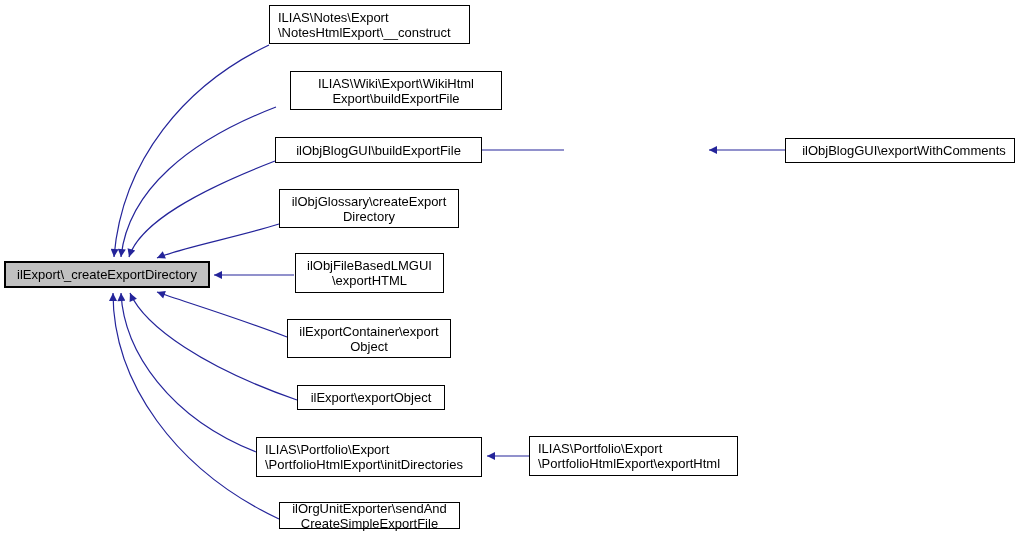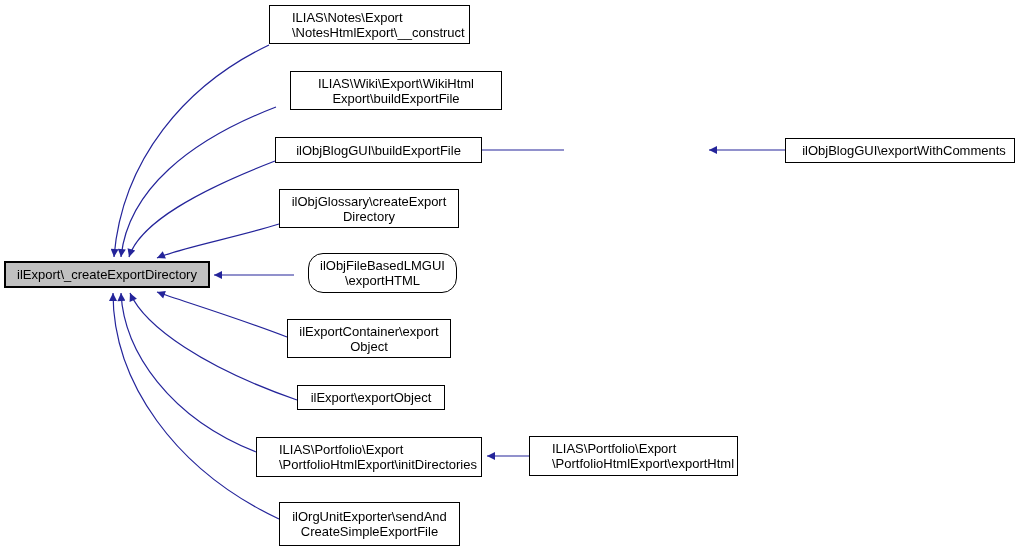--- a/index.html
+++ b/index.html
@@ -31,21 +31,21 @@
     display:flex;
     align-items:center;
     justify-content:center;
     text-align:center;
     white-space:pre-line;
     padding:1px 4px;
   }
   .node.left-align{
     justify-content:flex-start;
     text-align:left;
-    padding-left:22px;
+    padding-left:8px;
   }
   .node.highlight{
     background:var(--highlight-fill);
     border-width:2px;
   }
 </style>
 </head>
 <body>
 
 <div class="stage">
@@ -76,32 +76,32 @@
 \NotesHtmlExport\__construct</div>
 
   <div class="node" style="left:290px;top:71px;width:212px;height:39px;">ILIAS\Wiki\Export\WikiHtml
 Export\buildExportFile</div>
 
   <div class="node" style="left:275px;top:137px;width:207px;height:26px;">ilObjBlogGUI\buildExportFile</div>
 
   <div class="node" style="left:279px;top:189px;width:180px;height:39px;">ilObjGlossary\createExport
 Directory</div>
 
-  <div class="node" style="left:308px;top:253px;width:149px;height:40px;border-radius:15px;">ilObjFileBasedLMGUI
+  <div class="node" style="left:295px;top:253px;width:149px;height:40px;">ilObjFileBasedLMGUI
 \exportHTML</div>
 
   <div class="node" style="left:287px;top:319px;width:164px;height:39px;">ilExportContainer\export
 Object</div>
 
   <div class="node" style="left:297px;top:385px;width:148px;height:25px;">ilExport\exportObject</div>
 
   <div class="node left-align" style="left:256px;top:437px;width:226px;height:40px;">ILIAS\Portfolio\Export
 \PortfolioHtmlExport\initDirectories</div>
 
-  <div class="node" style="left:279px;top:502px;width:181px;height:44px;">ilOrgUnitExporter\sendAnd
+  <div class="node" style="left:279px;top:502px;width:181px;height:27px;">ilOrgUnitExporter\sendAnd
 CreateSimpleExportFile</div>
 
 
   <div class="node" style="left:785px;top:138px;width:230px;height:25px;padding-left:12px;">ilObjBlogGUI\exportWithComments</div>
 
   <div class="node left-align" style="left:529px;top:436px;width:209px;height:40px;">ILIAS\Portfolio\Export
 \PortfolioHtmlExport\exportHtml</div>
 
 </div>
 

